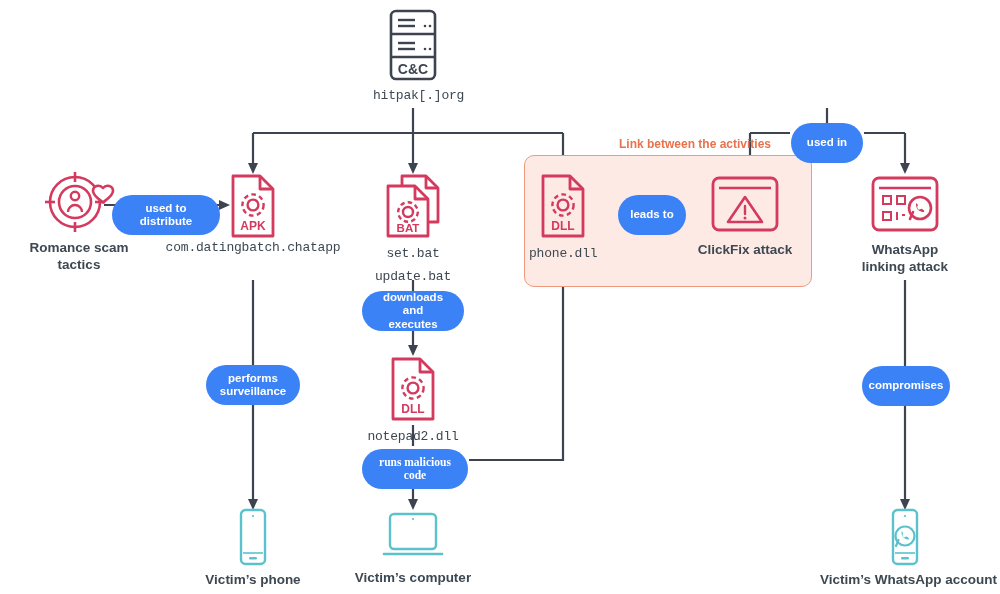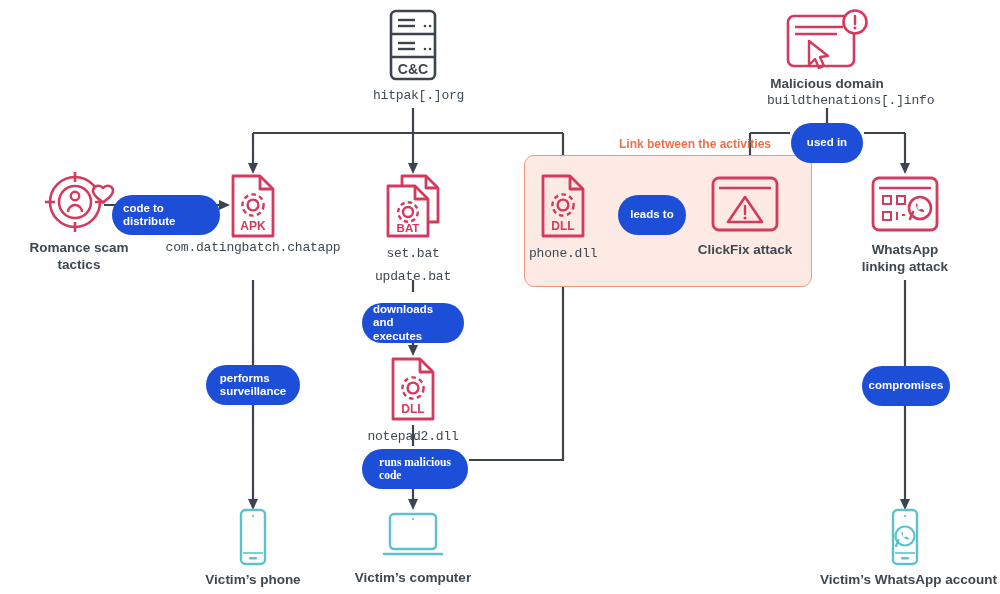--- a/index.html
+++ b/index.html
@@ -14,23 +14,23 @@
   .node{position:absolute;z-index:4;text-align:center;}
   .node .cap{
     margin-top:6px;line-height:1.25;font-size:13.5px;
     font-weight:bold;color:#3d4852;white-space:nowrap;
   }
   .node .cap.mono{
     font-family:"Liberation Mono","DejaVu Sans Mono",monospace;
     font-weight:normal;font-size:13px;letter-spacing:-0.2px;
   }
   .pill{
-    position:absolute;z-index:5;background:#1d4ed8;color:#ffffff;
+    position:absolute;z-index:5;background:#3b82f6;color:#ffffff;
     border-radius:999px;font-size:11.5px;font-weight:bold;
-    line-height:1.15;
+    line-height:1.15;text-align:center;
     display:flex;align-items:center;justify-content:center;
     padding:20px 11px;box-sizing:border-box;white-space:pre-line;
   }
   #highlight{
     position:absolute;z-index:2;
     background:#fdeae4;border:1.5px solid #ef9a7d;border-radius:10px;
   }
   #highlight-title{
     position:absolute;z-index:6;color:#e8724c;
     font-size:12px;font-weight:bold;white-space:nowrap;padding-left:20px;
@@ -107,33 +107,20 @@
         <circle cx="45" cy="18" r="1.3" fill="#3d4450"></circle>
       <line x1="13" y1="35" x2="30" y2="35" stroke="#3d4450" stroke-width="2.4"></line>
       <line x1="13" y1="41" x2="30" y2="41" stroke="#3d4450" stroke-width="2.4"></line>
       <circle cx="40" cy="41" r="1.3" fill="#3d4450"></circle>
         <circle cx="45" cy="41" r="1.3" fill="#3d4450"></circle>
       <text x="28" y="66" text-anchor="middle" font-family="Liberation Sans, sans-serif" font-size="14" font-weight="bold" fill="#3d4450">C&amp;C</text>
     </svg>
     <div class="cap mono">hitpak[.]org</div>
   </div>
 
-  <div class="node" style="left:767px;top:8px;width:120px;">
-    <svg class="icon" width="92" height="62" viewBox="0 0 92 62">
-      <rect x="7" y="8" width="66" height="50" rx="6" fill="none" stroke="#d33a5e" stroke-width="2.6"></rect>
-      <line x1="14" y1="19" x2="62" y2="19" stroke="#d33a5e" stroke-width="2.4"></line>
-      <line x1="14" y1="26" x2="56" y2="26" stroke="#d33a5e" stroke-width="2.4"></line>
-      <path d="M28,33 L47,48 L39,49 L43,58 L38,60 L34,51 L28,57 Z" fill="none" stroke="#d33a5e" stroke-width="2.4" stroke-linejoin="round"></path>
-      <circle cx="74" cy="14" r="11.5" fill="#ffffff" stroke="#d33a5e" stroke-width="2.6"></circle>
-      <line x1="74" y1="8" x2="74" y2="16" stroke="#d33a5e" stroke-width="2.4" stroke-linecap="round"></line>
-      <circle cx="74" cy="20" r="1.4" fill="#d33a5e"></circle>
-    </svg>
-    <div class="cap">Malicious domain</div>
-    <div class="cap mono" style="margin-top:0">buildthenations[.]info</div>
-  </div>
 
   <div class="node" style="left:9px;top:168px;width:140px;">
     <svg class="icon" width="84" height="66" viewBox="0 0 84 66">
       <circle cx="38" cy="34" r="25" fill="none" stroke="#d33a5e" stroke-width="2.6"></circle>
       <circle cx="38" cy="34" r="16" fill="none" stroke="#d33a5e" stroke-width="2.6"></circle>
       <line x1="38" y1="4" x2="38" y2="14" stroke="#d33a5e" stroke-width="2.6"></line>
       <line x1="38" y1="54" x2="38" y2="64" stroke="#d33a5e" stroke-width="2.6"></line>
       <line x1="8" y1="34" x2="18" y2="34" stroke="#d33a5e" stroke-width="2.6"></line>
       <line x1="58" y1="34" x2="68" y2="34" stroke="#d33a5e" stroke-width="2.6"></line>
       <circle cx="38" cy="28" r="4.2" fill="none" stroke="#d33a5e" stroke-width="2.4"></circle>
@@ -254,27 +241,27 @@
       <circle cx="19" cy="8" r="1.1" fill="#5bc2cc"></circle>
       <circle cx="19" cy="28" r="9.5" fill="none" stroke="#5bc2cc" stroke-width="2.2"></circle>
       <path d="M10,38 L12.5,32" stroke="#5bc2cc" stroke-width="2.2" stroke-linecap="round"></path>
       <path d="M15.5,24 c0,5.5 3.6,7.5 7.2,7.5 c0.9,-1.8 -0.9,-1.8 -1.8,-2.7 c-0.9,-0.9 -2.7,1.8 -3.6,0 c-0.9,-0.9 -0.9,-2.7 0,-3.6 c-0.9,-0.9 -0.9,-2.7 -1.8,-1.2 z" fill="#5bc2cc"></path>
       <line x1="9" y1="45" x2="29" y2="45" stroke="#5bc2cc" stroke-width="1.6"></line>
       <rect x="15" y="49" width="8" height="2.4" rx="1.2" fill="#5bc2cc"></rect>
     </svg>
     <div class="cap">Victim’s WhatsApp account</div>
   </div>
 
-  <div class="pill" style="left:112px;top:195px;width:108px;height:20px;">code to distribute</div>
+  <div class="pill" style="left:112px;top:195px;width:108px;height:20px;">used to distribute</div>
 
   <div class="pill" style="left:791px;top:123px;width:72px;height:20px;">used in</div>
 
   <div class="pill" style="left:618px;top:195px;width:68px;height:20px;">leads to</div>
 
-  <div class="pill" style="left:362px;top:303px;width:102px;height:30px;">downloads and
+  <div class="pill" style="left:362px;top:291px;width:102px;height:30px;">downloads and
 executes</div>
 
   <div class="pill" style="left:206px;top:365px;width:94px;height:30px;">performs
 surveillance</div>
 
   <div class="pill" style="left:362px;top:449px;width:106px;height:30px;font-family:Liberation Serif, serif;">runs malicious
 code</div>
 
   <div class="pill" style="left:862px;top:366px;width:88px;height:22px;">compromises</div>
 

